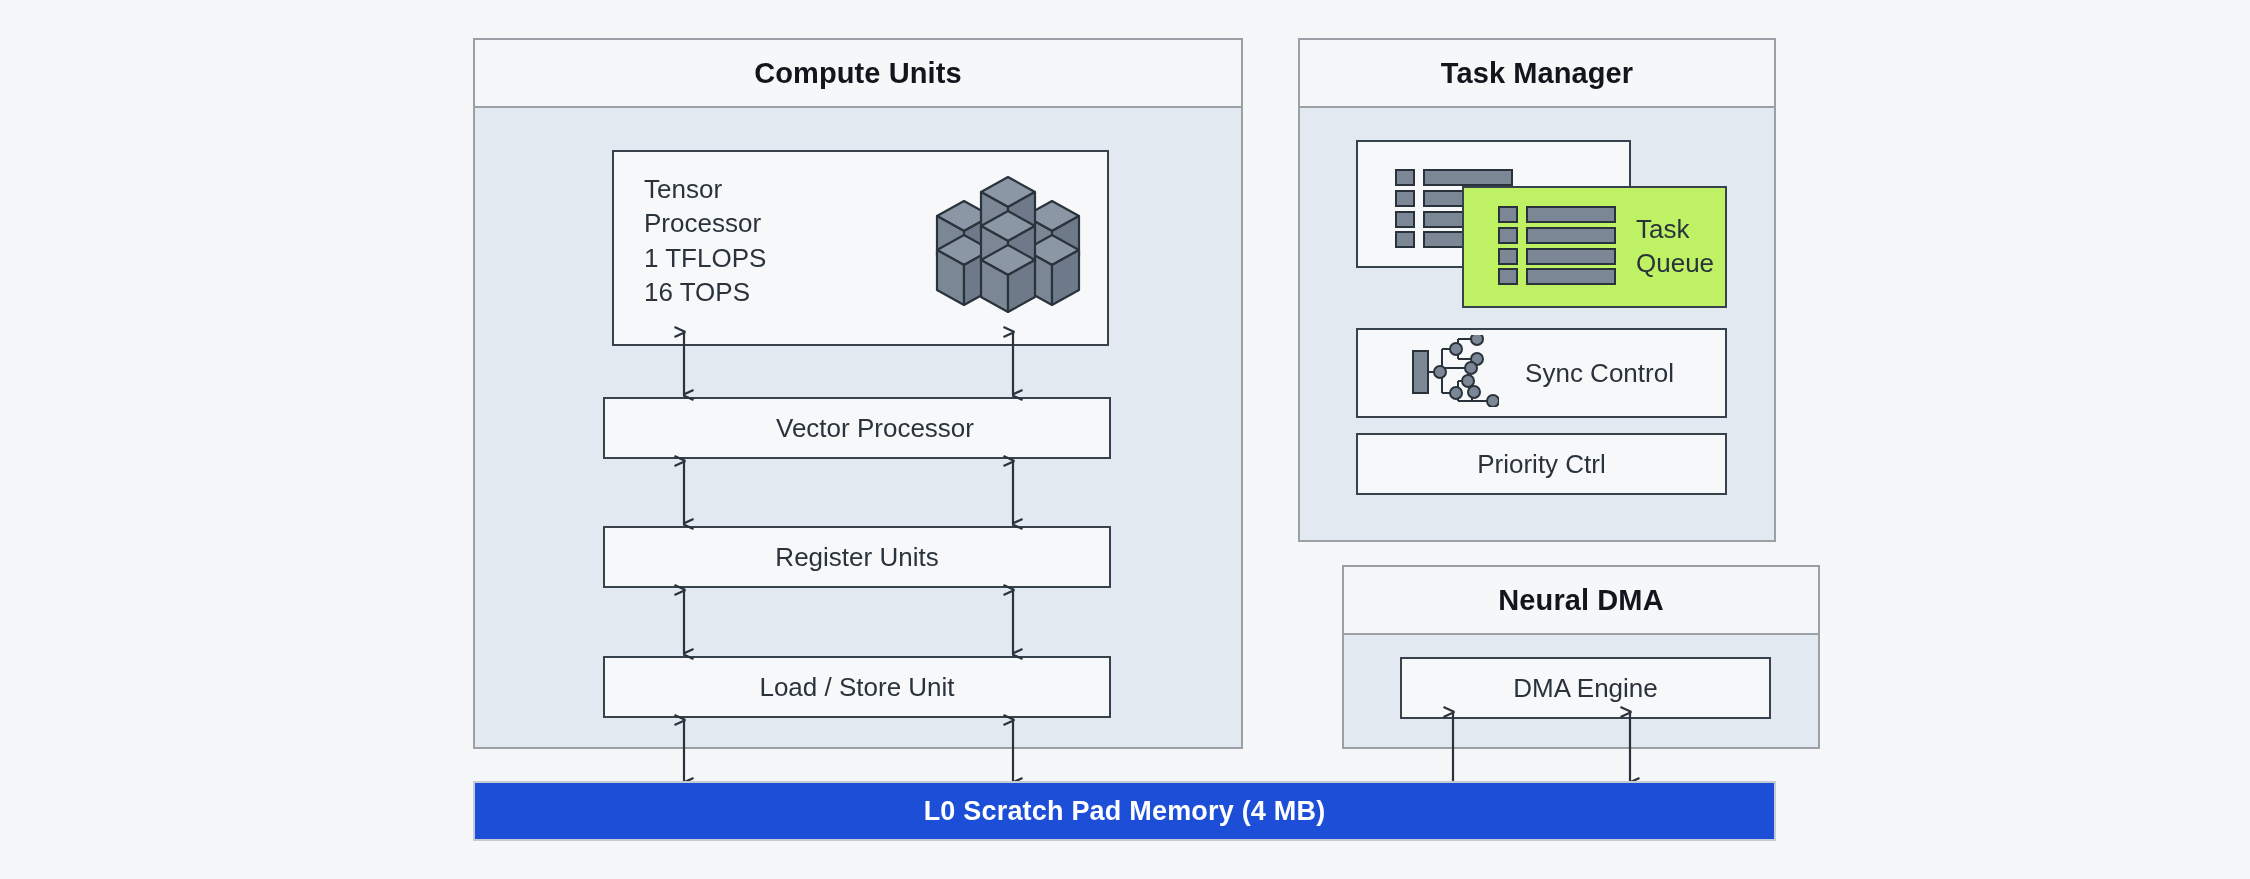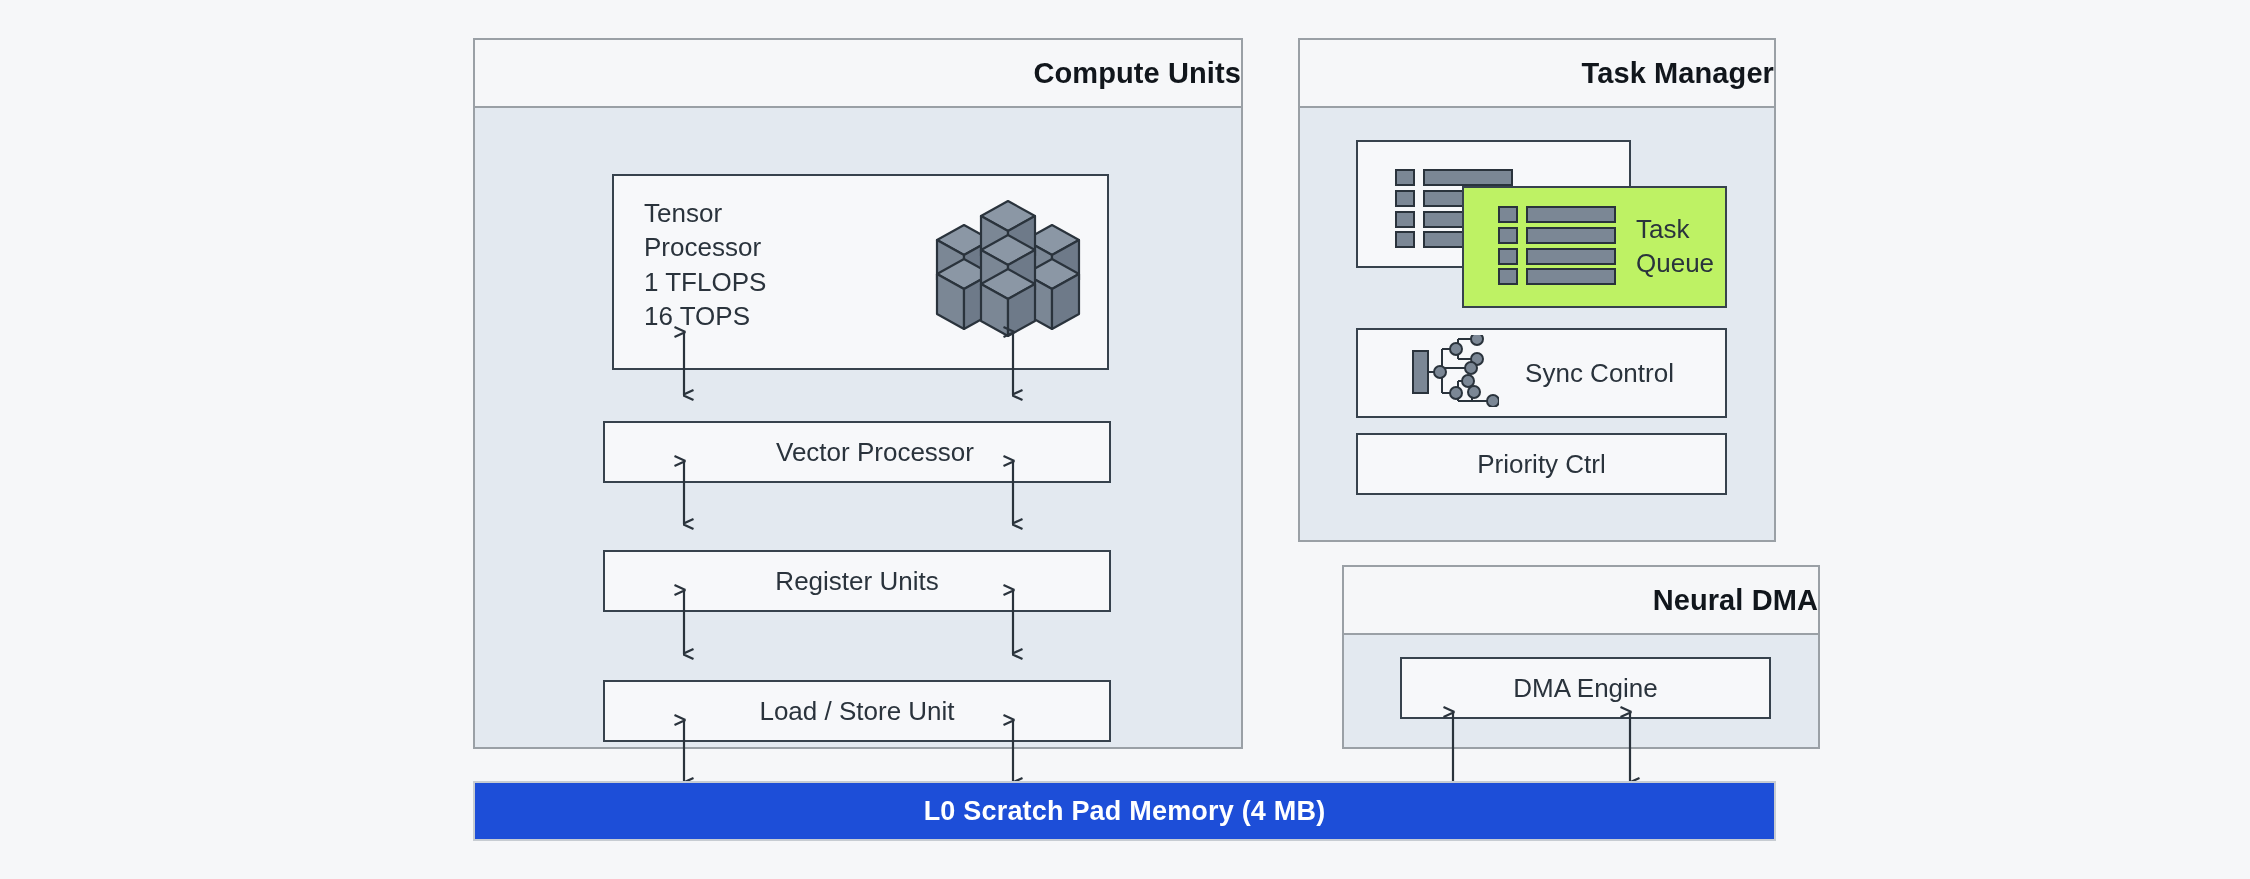--- a/index.html
+++ b/index.html
@@ -29,21 +29,21 @@
     border: 2px solid #9aa0a6;
     background: #e3e9f0;
   }
   .panel-header {
     box-sizing: border-box;
     height: 68px;
     background: #f6f7f9;
     border-bottom: 2px solid #9aa0a6;
     display: flex;
     align-items: center;
-    justify-content: flex-end;
+    justify-content: center;
   }
   .panel-title {
     font-size: 29px;
     font-weight: bold;
     color: #11161c;
     letter-spacing: 0.1px;
   }
   .panel-body {
     position: relative;
     width: 100%;
@@ -142,21 +142,21 @@
 </style>
 </head>
 <body>
 
 <div class="stage">
 
   <div class="panel" style="left:473px; top:38px; width:770px; height:711px;">
     <div class="panel-header">
       <span class="panel-title">Compute Units</span>
     </div>
-    <div class="panel-body" style="height:475px;margin-top:24px;">
+    <div class="panel-body" style="height:475px;">
 
       <div class="block tensor-block" style="left:137px; top:42px; width:497px; height:196px;">
         <div class="tensor-text">
           <div>Tensor</div>
           <div>Processor</div>
           <div>1 TFLOPS</div>
           <div>16 TOPS</div>
         </div>
         <div class="cube-icon">
           <svg width="150" height="145" viewBox="0 0 150 145" xmlns="http://www.w3.org/2000/svg">

